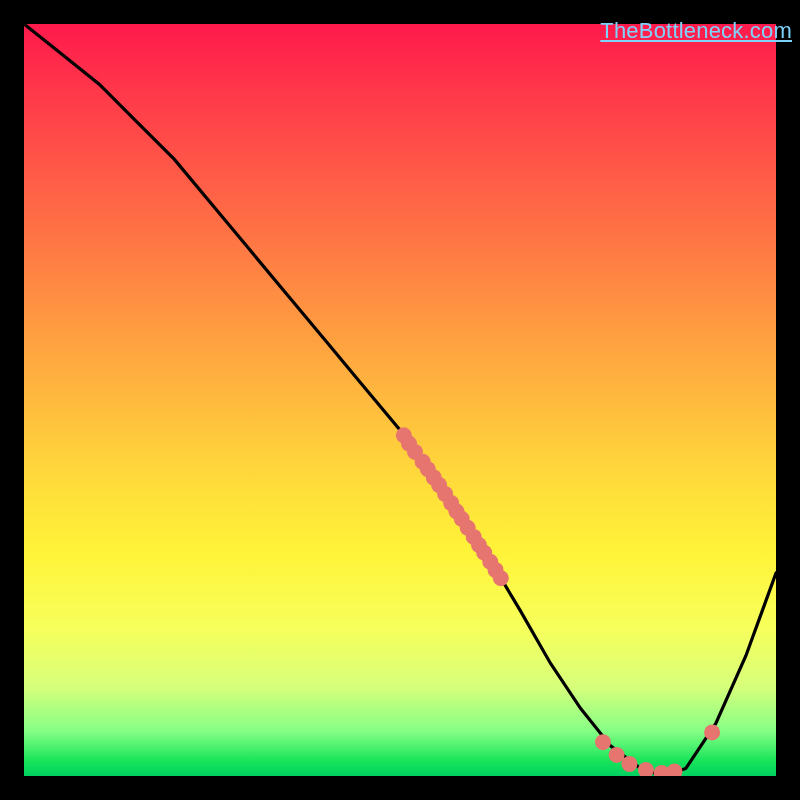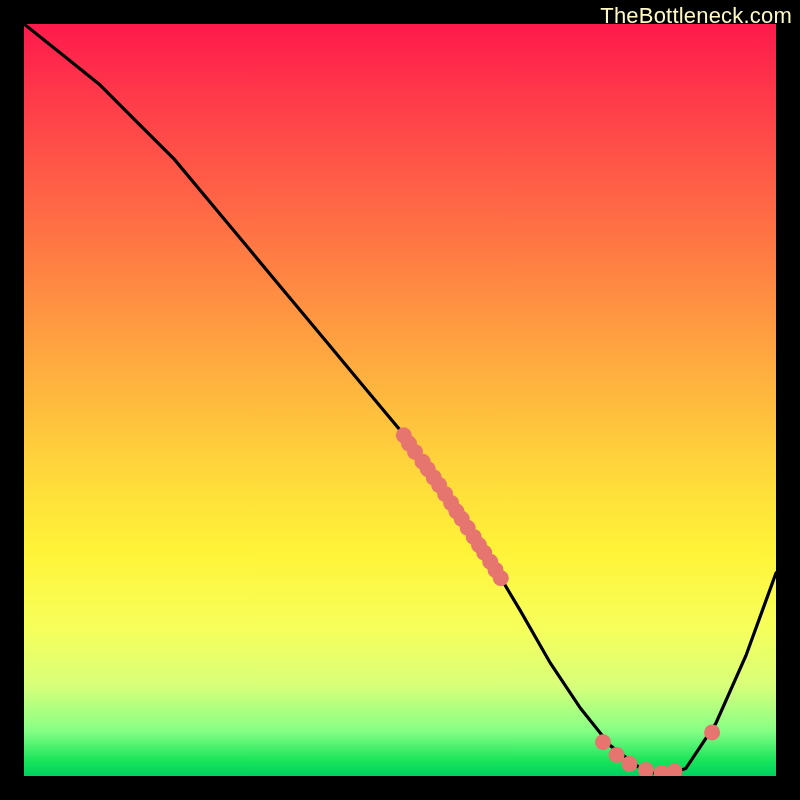--- a/index.html
+++ b/index.html
@@ -29,27 +29,28 @@
       #fff338 70%,
       #f7ff5a 80%,
       #d8ff7a 88%,
       #86ff86 94%,
       #18e45a 98%,
       #00d060 100%
     );
   }
   .watermark {
     position: absolute;
-    top: 3px;
+    top: 18px;
     right: 8px;
-    color: #fef9c3;
+    color: #7dd3fc;
     font-size: 22px;
     font-weight: 500;
     letter-spacing: 0.2px;
     user-select: none;
+    text-decoration: underline;
   }
   svg {
     position: absolute;
     left: 0;
     top: 0;
   }
 </style>
 </head>
 <body>
 

